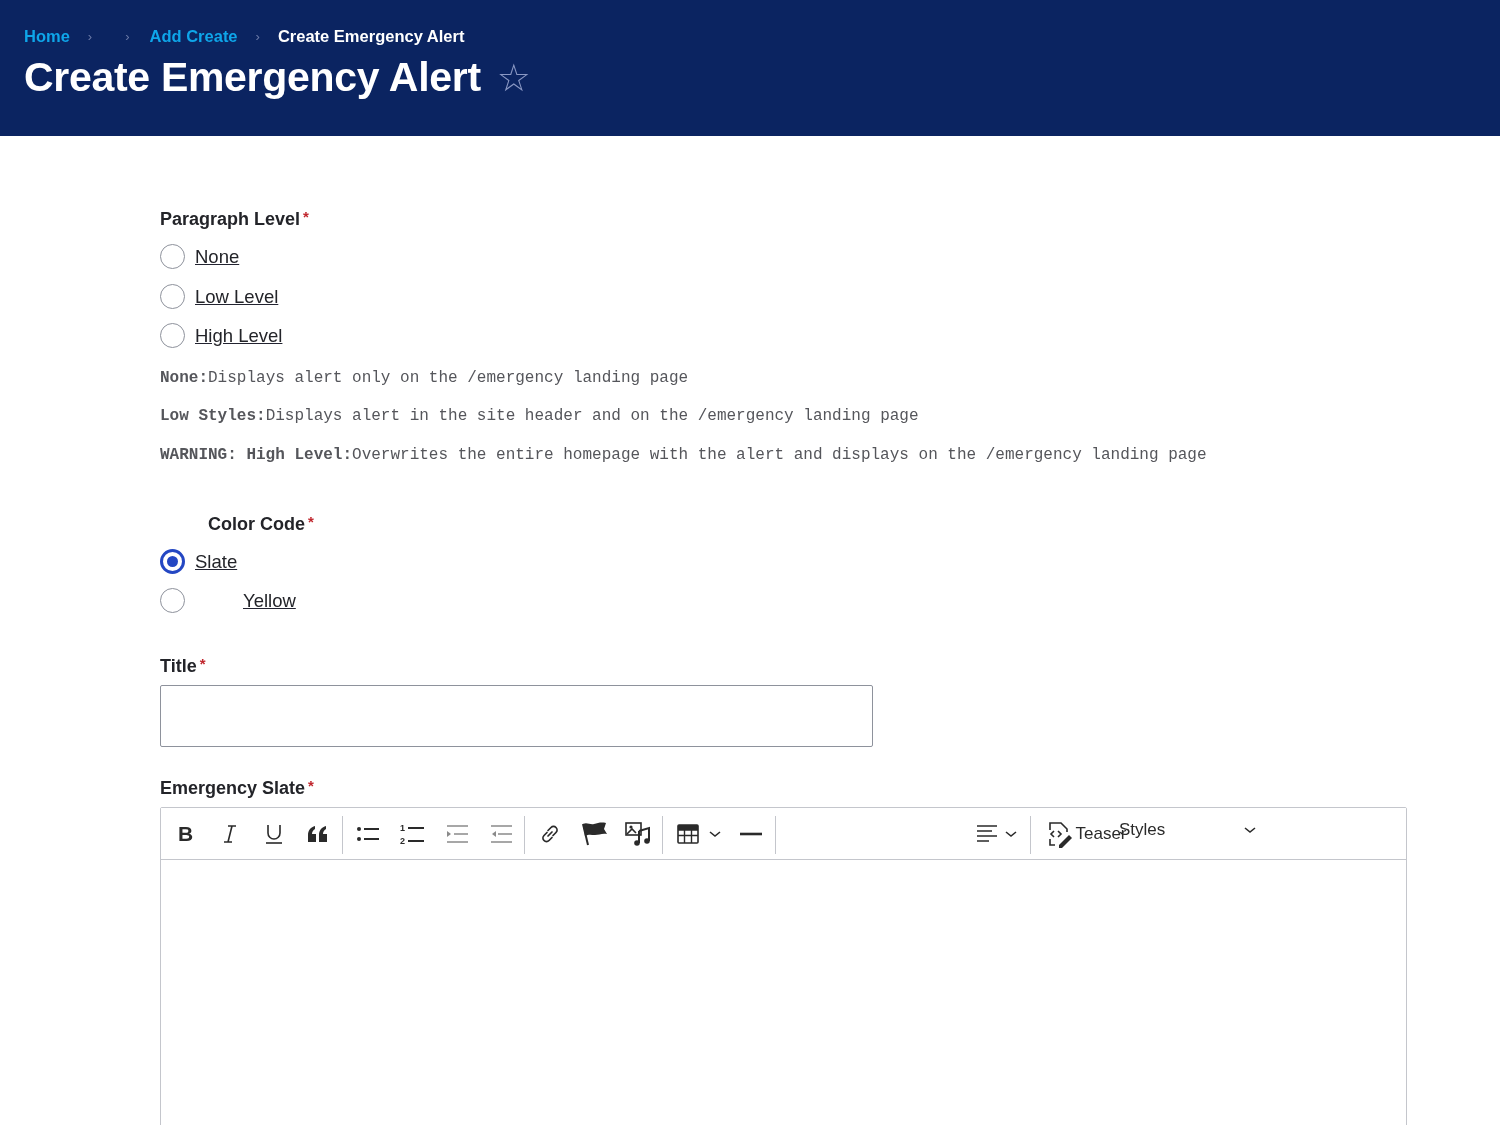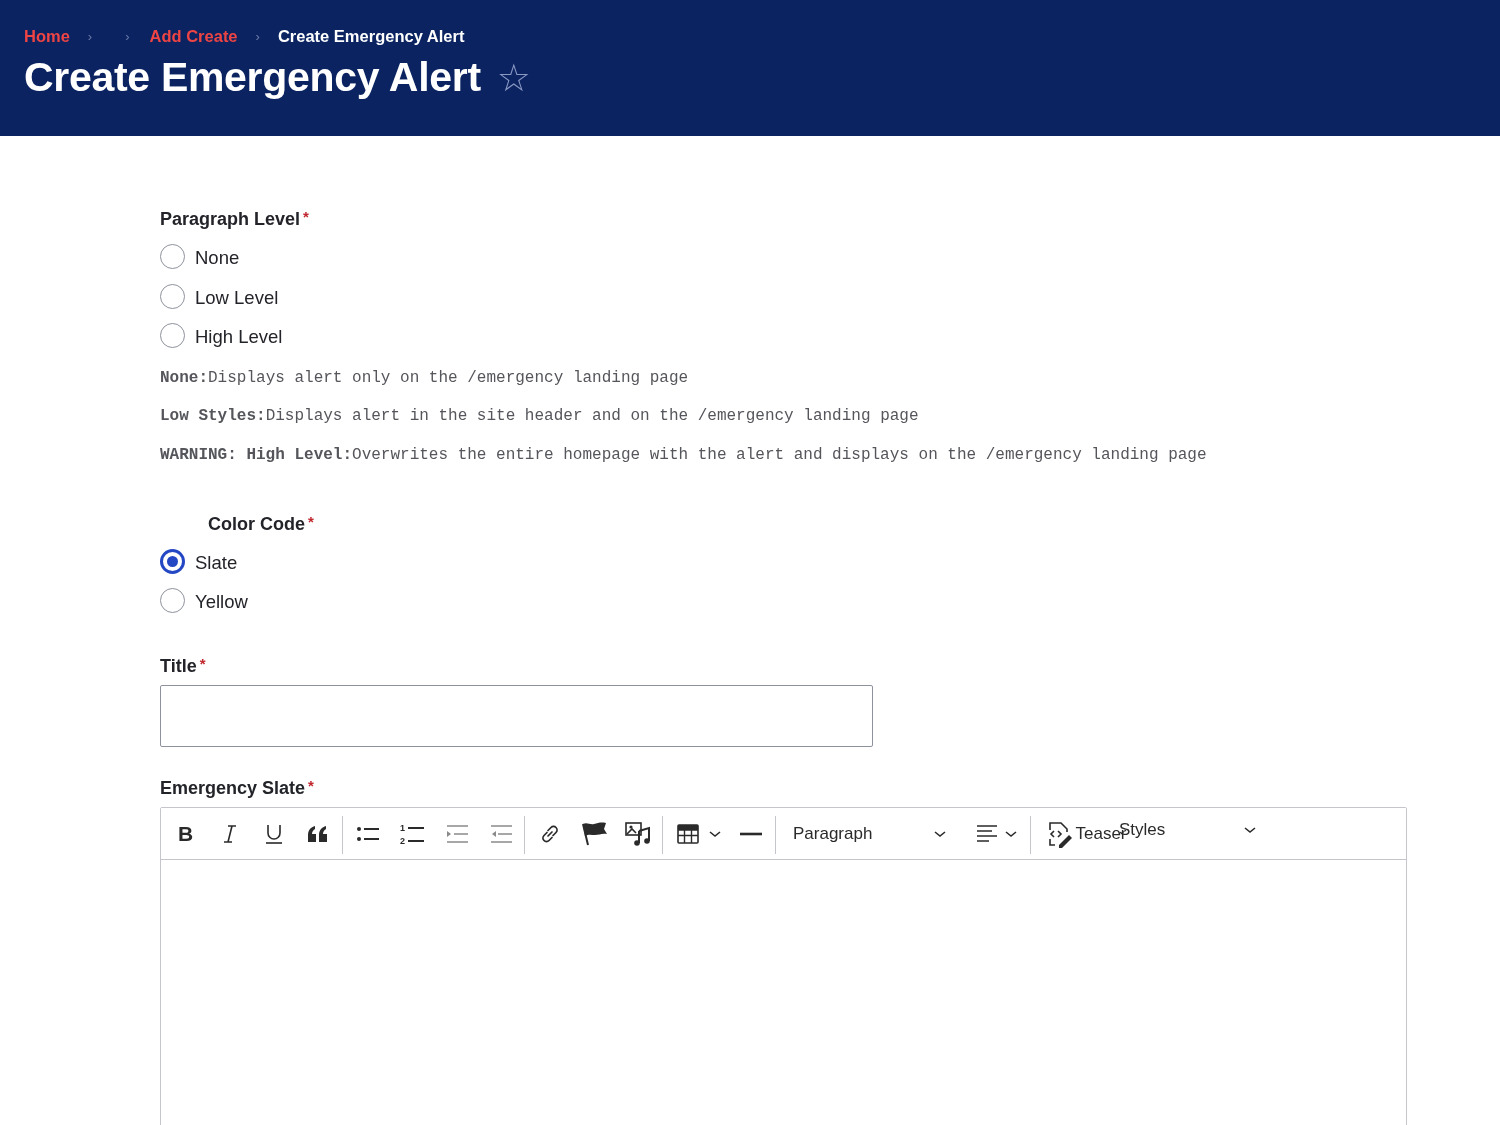--- a/index.html
+++ b/index.html
@@ -1,31 +1,31 @@
 <!DOCTYPE html>
 <html><head>
   <meta charset="utf-8">
   <style>
     * { box-sizing: border-box; margin: 0; padding: 0; }
     html, body { width: 1500px; height: 1125px; overflow: hidden; background: #ffffff; font-family: "Liberation Sans", "DejaVu Sans", sans-serif; color: #222330; }
     .header { position: absolute; left: 0; top: 0; width: 1500px; height: 136px; background: #0b2461; }
     .breadcrumb { position: absolute; left: 24px; top: 27px; display: flex; align-items: center; font-size: 16.5px; font-weight: 700; color: #ffffff; }
-    .breadcrumb a { color: #ef4444; text-decoration: none; }
+    .breadcrumb a { color: #0ea5e9; text-decoration: none; }
     .crumb-sep { color: #6b7aa8; font-size: 13px; margin: 0 0 0 0; display: inline-block; font-weight: 400; }
     .sep1 { margin-left: 18px; }
     .sep2 { margin-left: 33px; margin-right: 20px; }
     .sep3 { margin-left: 18px; margin-right: 18px; }
     .page-title { position: absolute; left: 24px; top: 54px; font-size: 41px; font-weight: 700; color: #ffffff; letter-spacing: -0.3px; display: flex; align-items: center; }
     .star { margin-left: 16px; font-size: 38px; color: #8a98c4; font-weight: 400; line-height: 1; cursor: pointer; }
 
     .form { position: absolute; left: 160px; top: 0; width: 1250px; }
     .label { font-size: 18px; font-weight: 700; color: #232429; position: absolute; }
     .req { color: #c0262d; font-size: 15px; margin-left: 3px; position: relative; top: -3px; }
 
-    .radio-row { position: absolute; left: 0; display: flex; align-items: flex-end; cursor: pointer; }
+    .radio-row { position: absolute; left: 0; display: flex; align-items: center; cursor: pointer; text-decoration: underline; }
     .radio { width: 25px; height: 25px; border: 1.5px solid #8e929c; border-radius: 50%; background: #fff; position: relative; }
     .radio.checked { border: 3px solid #2447c3; }
     .radio.checked::after { content: ""; position: absolute; left: 50%; top: 50%; width: 11px; height: 11px; margin: -5.5px 0 0 -5.5px; border-radius: 50%; background: #2447c3; }
     .radio-label { margin-left: 10px; font-size: 18.5px; color: #232429; }
 
     .desc { position: absolute; left: 0; font-size: 16px; color: #55565b; white-space: nowrap; font-family: Liberation Mono, monospace; }
     .desc b { font-weight: 700; color: #55565b; }
 
     .text-input { position: absolute; left: 0; top: 685px; width: 713px; height: 62px; border: 1px solid #8e929c; border-radius: 2px; background: #fff; font-size: 18px; padding: 0 12px; }
 
@@ -83,21 +83,21 @@
     <b>WARNING: High Level:</b><span>Overwrites the entire homepage with the alert and displays on the /emergency landing page</span>
   </div>
 
   <div class="label" style="top:514px;margin-left:48px;">
     <span>Color Code</span><span class="req">*</span>
   </div>
   <label class="radio-row" style="top:549px;">
     <span class="radio checked"></span>
     <span class="radio-label">Slate</span>
   </label>
-  <label class="radio-row" style="top:588px;">
+  <label class="radio-row" style="top:588px;gap:48px;">
     <span class="radio"></span>
     <span class="radio-label">Yellow</span>
   </label>
 
   <div class="label" style="top:656px;">
     <span>Title</span><span class="req">*</span>
   </div>
   <input class="text-input" type="text" value="" style="">
 
   <div class="label" style="top:778px;">
@@ -201,26 +201,20 @@
           </svg>
       </div>
 
       <div class="tb-btn" style="left:574px;width:32px;">
         <svg width="24" height="6" viewBox="0 0 24 6">
             <path d="M1 3h22" stroke="#2a2a2a" stroke-width="2.6"></path>
           </svg>
       </div>
       <div class="tb-sep" style="left:614px;"></div>
 
-      <div class="tb-btn" style="left:622px;width:172px;justify-content:space-between;padding:0 8px 0 10px;">
-        <span class="tb-text">Paragraph</span>
-        <svg width="14" height="10" viewBox="0 0 14 10">
-            <path d="M2 3l5 4 5-4" stroke="#2a2a2a" stroke-width="1.6" fill="none"></path>
-          </svg>
-      </div>
 
       <div class="tb-btn" style="left:808px;width:56px;">
         <svg width="22" height="20" viewBox="0 0 22 20">
             <path d="M1 2h20M1 7h15M1 12h20M1 17h12" stroke="#2a2a2a" stroke-width="1.6"></path>
           </svg>
         <svg width="14" height="10" viewBox="0 0 14 10" style="margin-left:6px;">
             <path d="M2 3l5 4 5-4" stroke="#2a2a2a" stroke-width="1.6" fill="none"></path>
           </svg>
       </div>
       <div class="tb-sep" style="left:869px;"></div>

